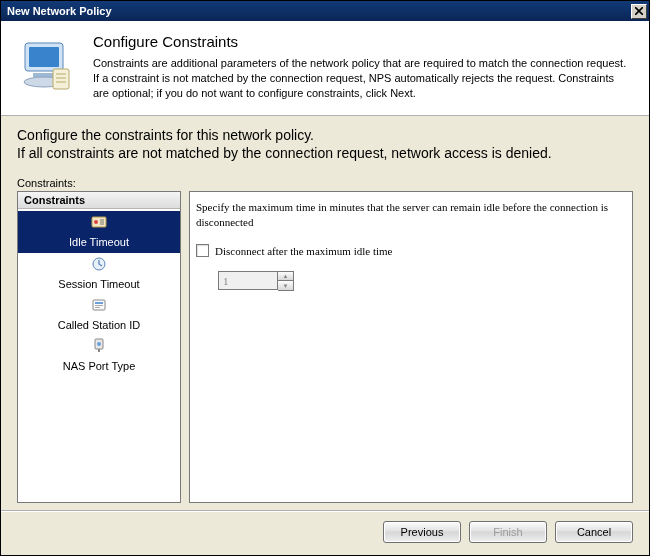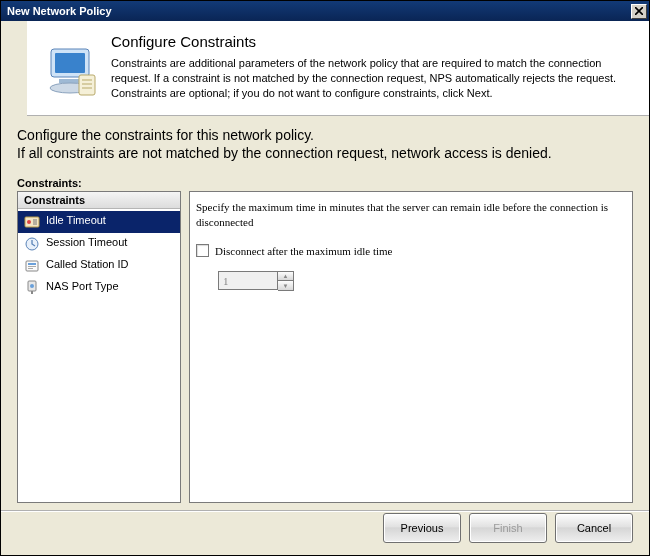--- a/index.html
+++ b/index.html
@@ -31,24 +31,23 @@
     border-right-color: #404040;
     border-bottom-color: #404040;
     display: flex; align-items: center; justify-content: center;
     color: #000; font-family: Arial; font-size: 10px; font-weight: bold;
     cursor: default;
   }
   .header-area {
     background: #fff;
     padding: 12px 18px 14px 18px;
     display: flex;
-    gap: 12px;
-    align-items: flex-end;
+    gap: 20px;
+    align-items: center;
     border-bottom: 1px solid #b0b0b0;
-    margin-left: 26px;
   }
   .header-icon {
     width: 54px; height: 56px; flex-shrink: 0;
     position: relative;
   }
   .header-text h1 {
     margin: 0 0 6px 0;
     font-size: 15px;
     font-weight: normal;
     color: #000;
@@ -64,21 +63,21 @@
     background: #ece9d8;
   }
   .body-intro {
     font-size: 14px;
     color: #000;
     line-height: 1.35;
     margin-bottom: 14px;
   }
   .label-constraints {
     font-size: 11px;
-    font-weight: bold;
+    font-weight: normal;
     margin-bottom: 2px;
     margin-top: 7px;
   }
   .panels {
     display: flex;
     gap: 8px;
   }
   .left-panel, .right-panel {
     border: 1px solid #7a7a7a;
     background: #fff;
@@ -91,26 +90,27 @@
     background: linear-gradient(to bottom, #f5f5f5, #dcdcdc);
     border-bottom: 1px solid #b5b5b5;
     font-weight: bold;
     font-size: 11px;
     padding: 2px 6px;
     color: #000;
   }
   .left-list { padding: 2px 0; }
   .left-item {
     display: flex;
-    align-items: flex-start;
+    align-items: center;
     gap: 6px;
     padding: 3px 6px;
     font-size: 11px;
     cursor: default;
     line-height: 1.2;
+    flex-direction: column;
   }
   .left-item.selected {
     background: #0a246a;
     color: #fff;
   }
   .left-item .li-icon {
     width: 16px; height: 16px; flex-shrink:0;
     display:flex; align-items:center; justify-content:center;
   }
   .right-desc { margin-bottom: 14px; line-height:1.35; }
@@ -132,21 +132,21 @@
     display:flex; align-items:center; justify-content:center;
     font-size:6px; color:#888;
   }
   .spinner-btn:last-child{ border-bottom:none;}
   .button-row {
     position:absolute;
     right: 16px; bottom: 12px;
     display:flex; gap:8px;
   }
   .btn {
-    width: 78px; height: 30px;
+    width: 78px; height: 22px;
     border: 1px solid #707070;
     background: linear-gradient(to bottom, #fdfdfd, #e2e2e2 45%, #d6d6d6 50%, #efefef);
     font-size: 11px;
     font-family: inherit;
     cursor: default;
     border-radius: 3px;
     box-shadow: 0 0 0 1px #fff inset;
   }
   .btn.default {
     border: 1px solid #3c7fb1;

